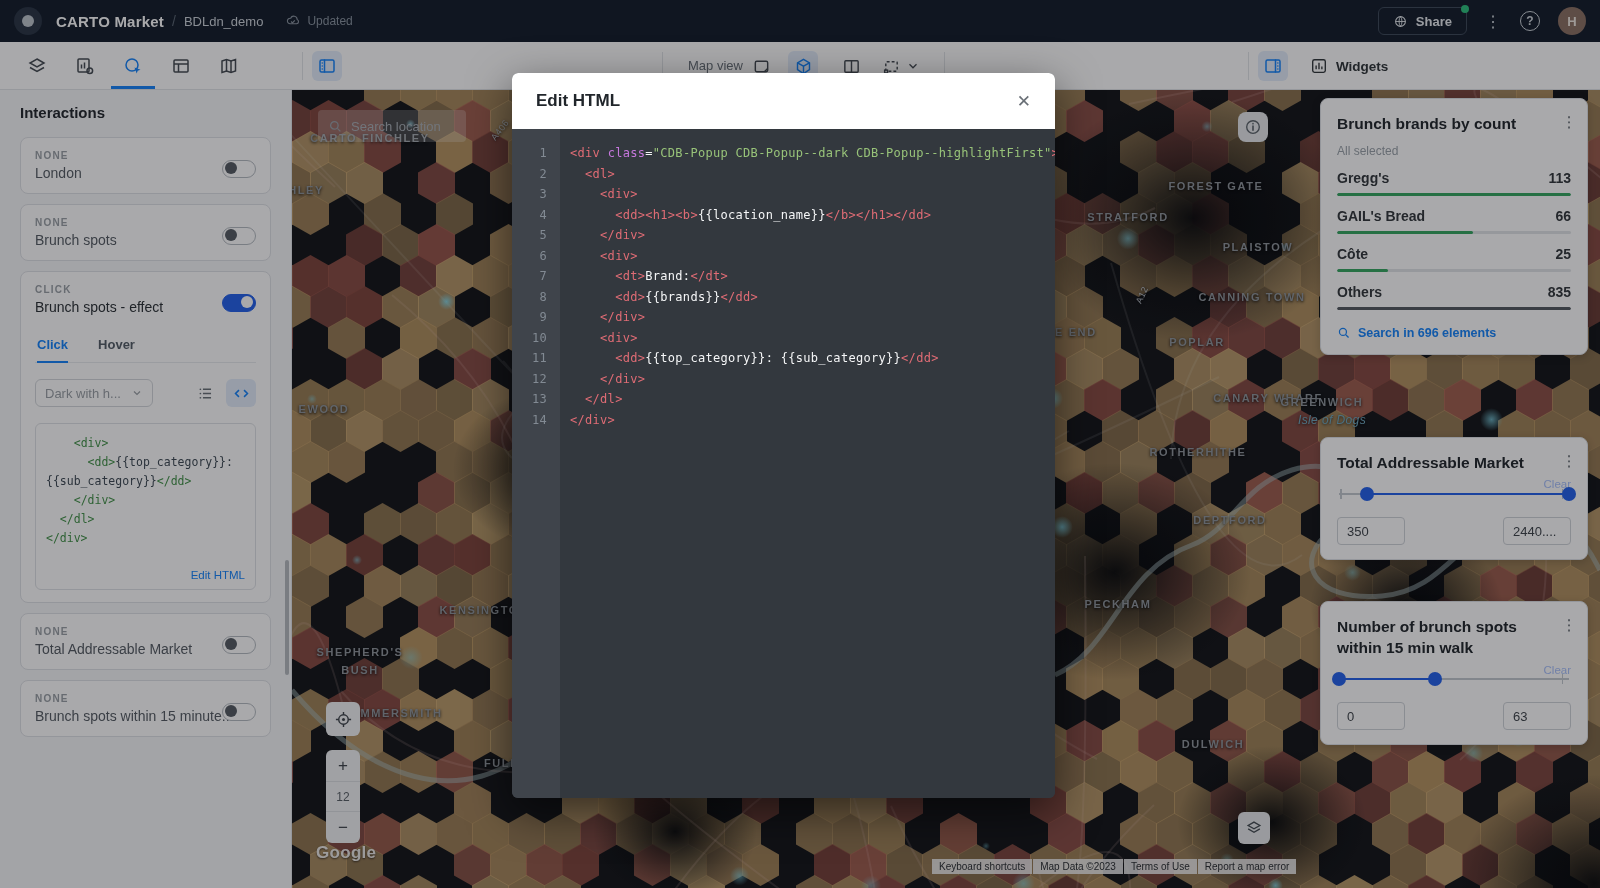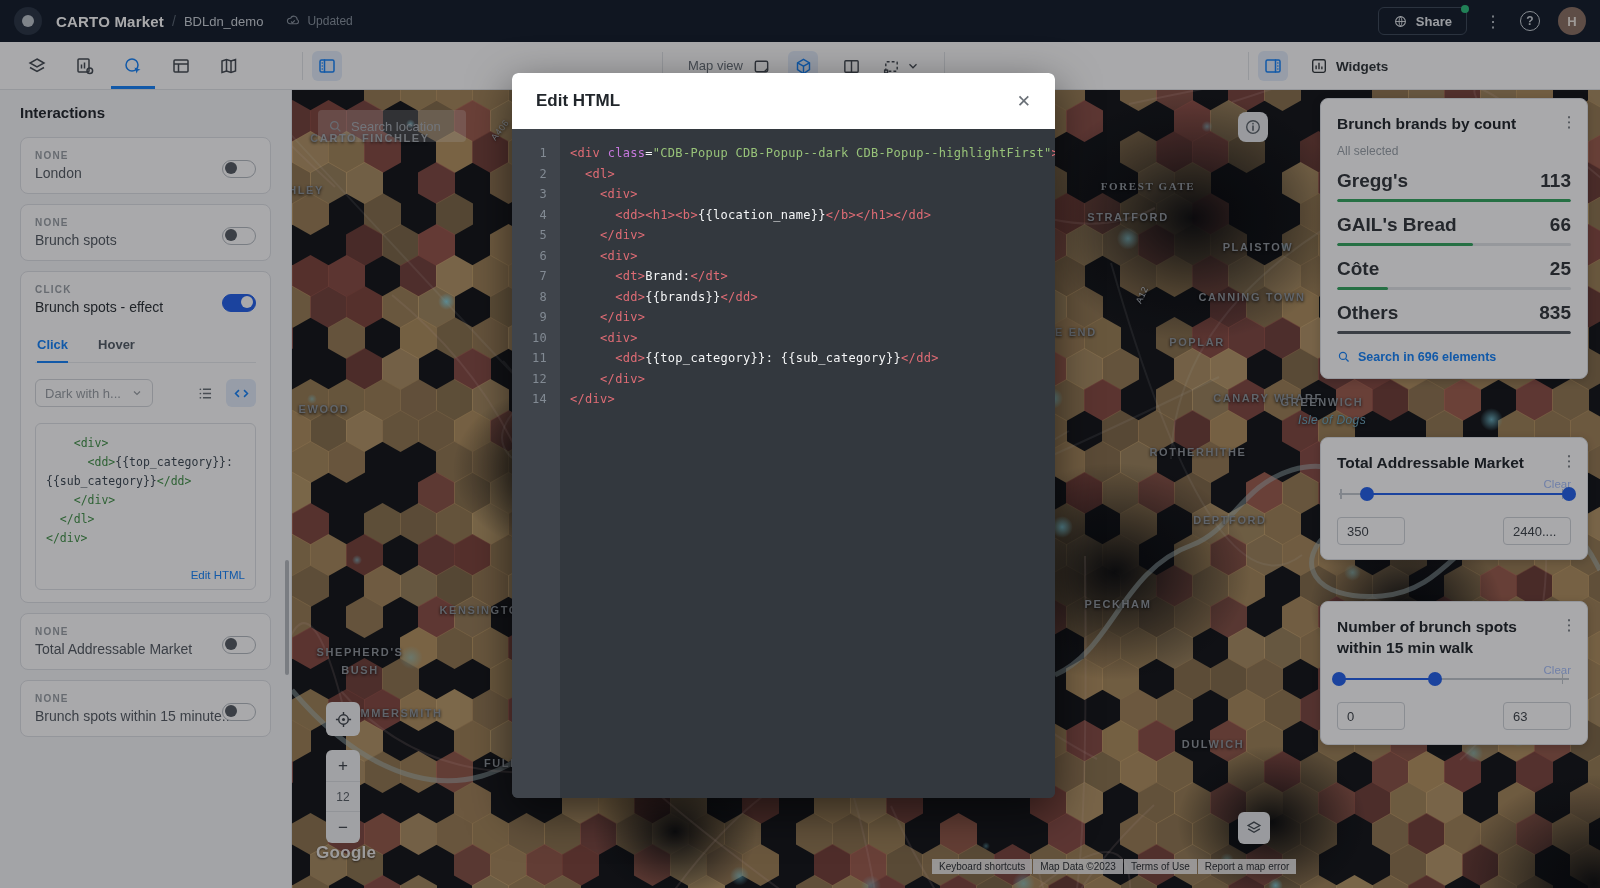--- a/index.html
+++ b/index.html
@@ -78,21 +78,21 @@
   .pv-tag { color:#44934a; } .pv-plain { color:#3f4b55; }
   .edit-link { position:absolute; right:10px; bottom:8px; font-size:11.5px; color:#1785fb; cursor:pointer; }
   .lscroll { position:absolute; right:2px; top:470px; width:4px; height:115px; border-radius:2px; background:#b7bcc1; }
 
   
   .wcard { position:absolute; left:1320px; width:268px; background:#fff; border:1px solid #dfe2e6; border-radius:8px; box-shadow:0 2px 8px rgba(0,0,0,.18); z-index:5; padding:14px 16px; }
   .wtitle { font-size:15.5px; font-weight:700; color:#23282d; line-height:21px; padding-right:16px; }
   .kebab { position:absolute; right:10px; top:14px; color:#5f666d; font-size:15px; letter-spacing:0; cursor:pointer; width:16px; text-align:center; }
   .wsub { font-size:12px; color:#9aa2a9; margin-top:10px; }
   .brow { margin-top:12px; }
-  .brow .bl { display:flex; justify-content:space-between; font-size:19px; color:#33383c; font-weight:600; }
+  .brow .bl { display:flex; justify-content:space-between; font-size:14px; color:#33383c; font-weight:600; }
   .btrack { height:3px; background:#e2e5e8; border-radius:2px; margin-top:7px; position:relative; overflow:hidden; }
   .bfill { position:absolute; left:0; top:0; bottom:0; border-radius:2px; }
   .bfill.green { background:#36a862; } .bfill.gray { background:#555b61; }
   .wsearch { display:flex; align-items:center; gap:7px; margin-top:16px; color:#1785fb; font-size:12.5px; font-weight:600; cursor:pointer; }
   .clear { position:absolute; right:16px; font-size:11.5px; color:#a9c1fb; cursor:pointer; }
   .slider { position:relative; height:14px; margin-top:14px; }
   .strack { position:absolute; left:2px; right:2px; top:6px; height:2px; background:#c3c9cf; }
   .stick { position:absolute; top:2px; width:1.5px; height:10px; background:#c3c9cf; }
   .sfill { position:absolute; top:6px; height:2px; background:#2563eb; }
   .hnd { position:absolute; top:0; width:14px; height:14px; border-radius:50%; background:#2563eb; transform:translateX(-50%); cursor:pointer; }
@@ -1062,21 +1062,21 @@
       <div class="mlabel" style="left: 78px; top: 48px;">CARTO FINCHLEY</div>
       <div class="mlabel" style="left: 14px; top: 100px;">HLEY</div>
       <div class="mlabel road" style="left: 208px; top: 40px; transform: translate(-50%, -50%) rotate(-52deg);">A406</div>
       <div class="mlabel" style="left: 32px; top: 319px;">EWOOD</div>
       <div class="mlabel" style="left: 192px; top: 520px;">KENSINGTON</div>
       <div class="mlabel" style="left: 68px; top: 562px;">SHEPHERD'S</div>
       <div class="mlabel" style="left: 68px; top: 580px;">BUSH</div>
       <div class="mlabel" style="left: 100px; top: 623px;">HAMMERSMITH</div>
       <div class="mlabel" style="left: 220px; top: 673px;">FULHAM</div>
       <div class="mlabel" style="left: 772px; top: 242px;">MILE END</div>
-      <div class="mlabel" style="left: 856px; top: 96px; font-family: Liberation Serif, serif;">FOREST GATE</div>
+      <div class="mlabel" style="left: 924px; top: 96px;">FOREST GATE</div>
       <div class="mlabel" style="left: 836px; top: 127px;">STRATFORD</div>
       <div class="mlabel" style="left: 966px; top: 157px;">PLAISTOW</div>
       <div class="mlabel" style="left: 960px; top: 207px;">CANNING TOWN</div>
       <div class="mlabel" style="left: 905px; top: 252px;">POPLAR</div>
       <div class="mlabel road" style="left: 850px; top: 205px; transform: translate(-50%, -50%) rotate(-65deg);">A12</div>
       <div class="mlabel" style="left: 976px; top: 308px;">CANARY WHARF</div>
       <div class="mlabel" style="left: 1030px; top: 312px;">GREENWICH</div>
       <div class="mlabel water" style="left: 1040px; top: 330px;">Isle of Dogs</div>
       <div class="mlabel" style="left: 906px; top: 362px;">ROTHERHITHE</div>
       <div class="mlabel" style="left: 700px; top: 380px;">BERMONDSEY</div>
@@ -1332,17 +1332,21 @@
       </div>
       <div class="cline">
         <span class="ln">11</span>
         <span class="lc"><span class="tk-tag">      &lt;dd&gt;</span><span class="tk-plain">{{top_category}}: {{sub_category}}</span><span class="tk-tag">&lt;/dd&gt;</span></span>
       </div>
       <div class="cline">
         <span class="ln">12</span>
         <span class="lc"><span class="tk-tag">    &lt;/div&gt;</span></span>
       </div>
       <div class="cline">
+        <span class="ln">13</span>
+        <span class="lc"><span class="tk-tag">  &lt;/dl&gt;</span></span>
+      </div>
+      <div class="cline">
         <span class="ln">14</span>
         <span class="lc"><span class="tk-tag">&lt;/div&gt;</span></span>
       </div>
     </div>
 </div>
 
 </body></html>

